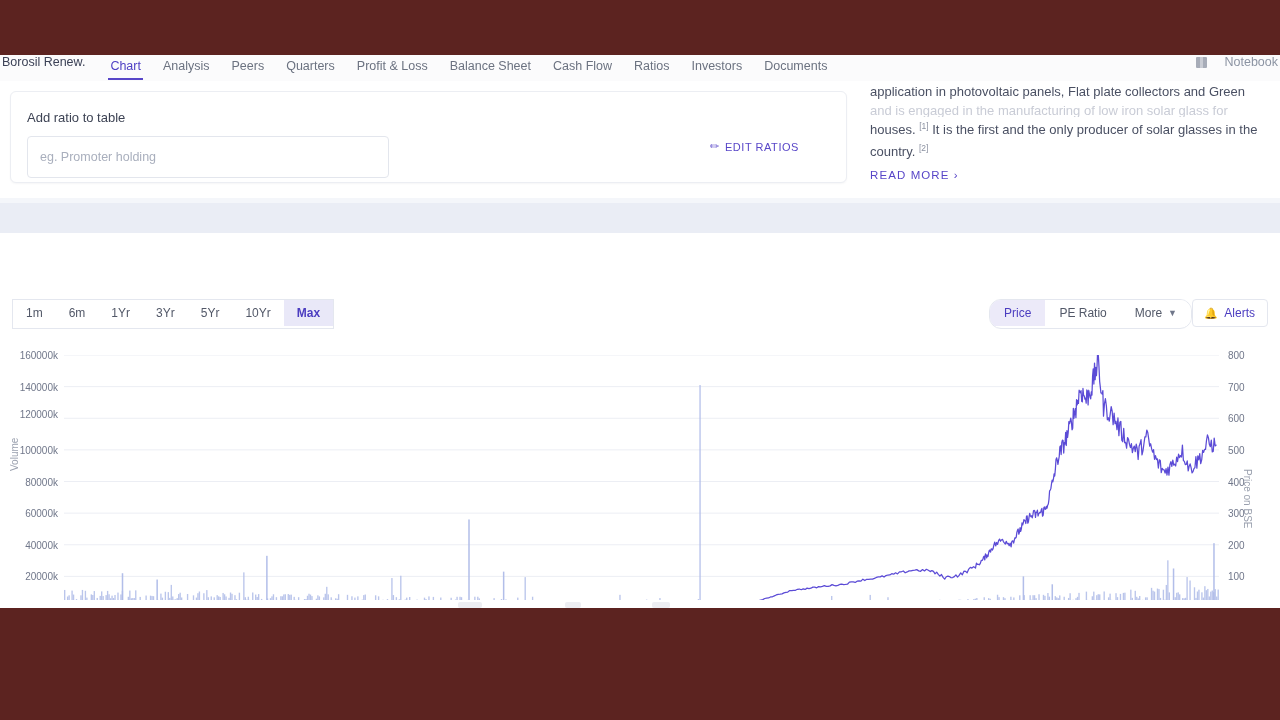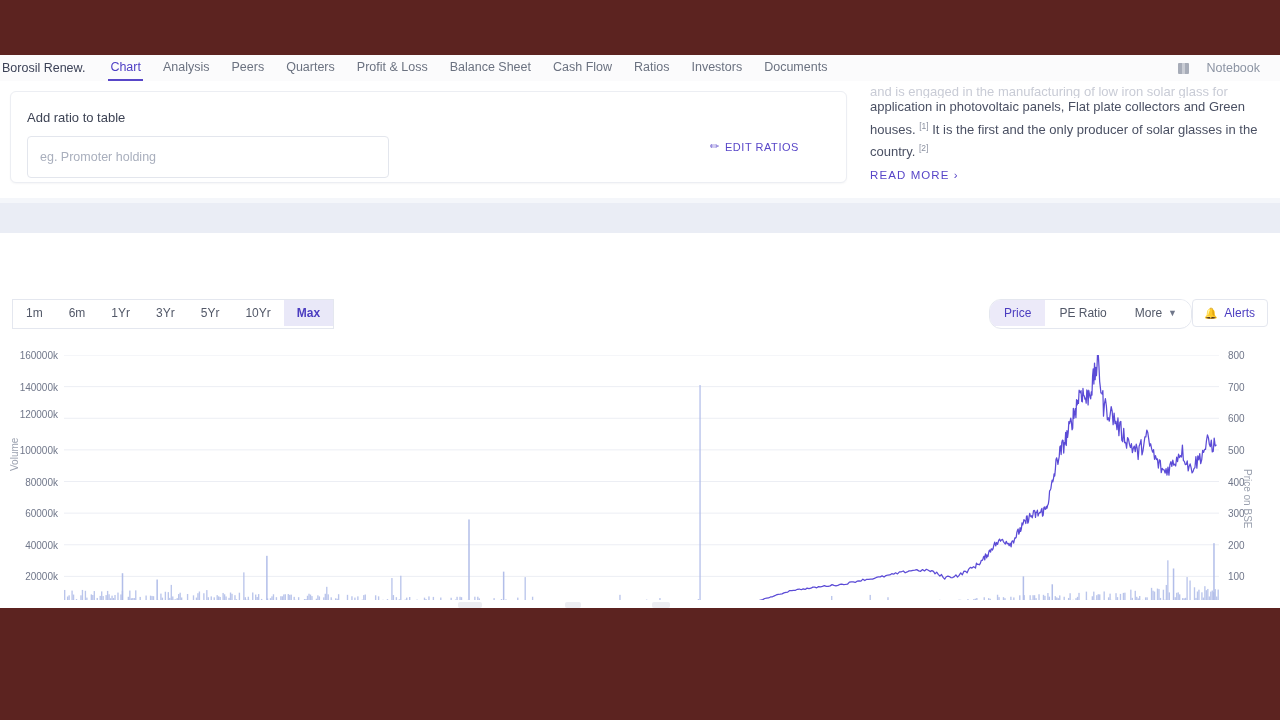--- a/index.html
+++ b/index.html
@@ -21,21 +21,21 @@
     width: 1280px; height: 553px;
     background: #ffffff;
     overflow: hidden;
   }
   
   #navbar {
     position: absolute; left: 0; top: 0;
     width: 1280px; height: 26px;
     background: #fbfbfc;
     border-bottom: 1px solid #e8e9ee;
-    display: flex; align-items: center;
+    display: flex; align-items: flex-start;
   }
   #navbar .company {
     font-size: 12.5px; color: #3c4257;
     margin-left: -8px; padding: 0 14px 0 10px;
     white-space: nowrap;
   }
   #navbar .navtab {
     font-size: 12.5px; color: #6b7280;
     padding: 4px 11px 6px 11px;
     white-space: nowrap; position: relative;
@@ -44,21 +44,21 @@
   #navbar .navtab.active { color: #4e3fc4; }
   #navbar .navtab.active:after {
     content: ""; position: absolute;
     left: 9px; right: 9px; bottom: -1px;
     height: 2px; background: #5846c8;
   }
   #navbar .spacer { flex: 1; }
   #notebook {
     display: flex; align-items: center; gap: 17px;
     font-size: 12.5px; color: #8c94a3;
-    padding-right: 20px; cursor: pointer;
+    padding-right: 2px; cursor: pointer;
   }
   .nb-icon {
     width: 11px; height: 11px;
     background: linear-gradient(90deg,#a7acb8 0 40%, #c9ccd4 40% 60%, #a7acb8 60% 100%);
     border-radius: 1px; display: inline-block;
   }
   
   #upper {
     position: absolute; left: 0; top: 26px;
     width: 1280px; height: 104px;
@@ -241,22 +241,22 @@
       <div id="ratio-card">
         <div id="ratio-title">Add ratio to table</div>
         <input id="ratio-input" type="text" placeholder="eg. Promoter holding" style="">
         <div id="edit-ratios">
           <span class="pencil-icon">✏</span>
           <span>EDIT RATIOS</span>
         </div>
       </div>
 
       <div id="desc">
+        <div class="line">application in photovoltaic panels, Flat plate collectors and Green</div>
         <div class="line fade">and is engaged in the manufacturing of low iron solar glass for</div>
-        <div class="line">application in photovoltaic panels, Flat plate collectors and Green</div>
         <div class="line">
           <span>houses.</span>
           <sup>[1]</sup>
           <span>It is the first and the only producer of solar glasses in the</span>
         </div>
         <div class="line">
           <span>country.</span>
           <sup>[2]</sup>
         </div>
         <div id="read-more">

